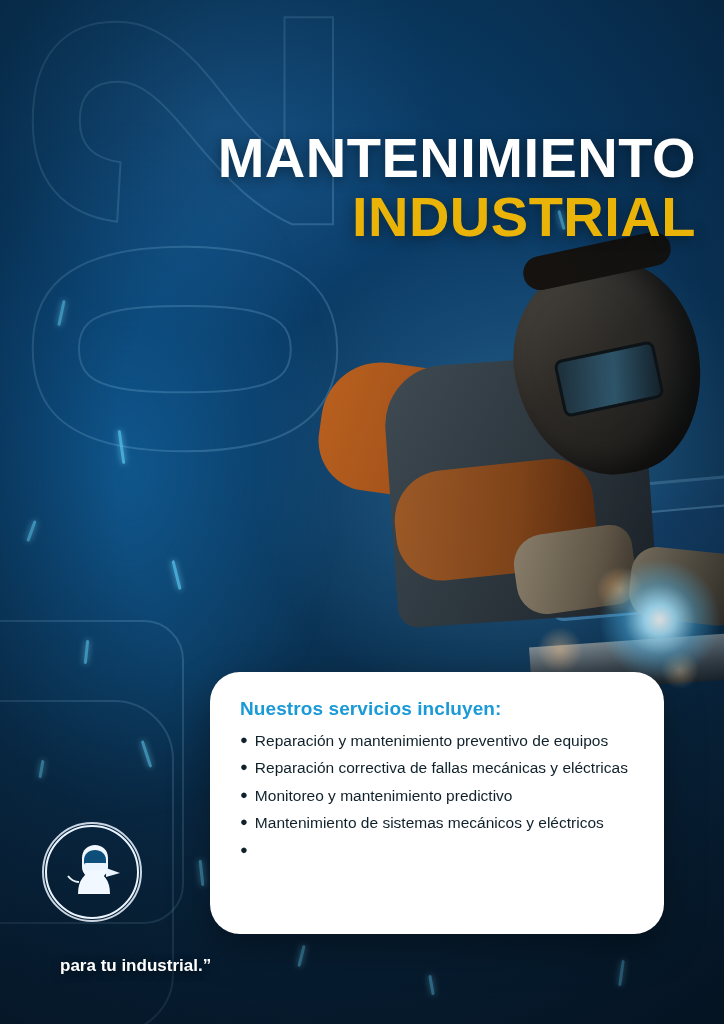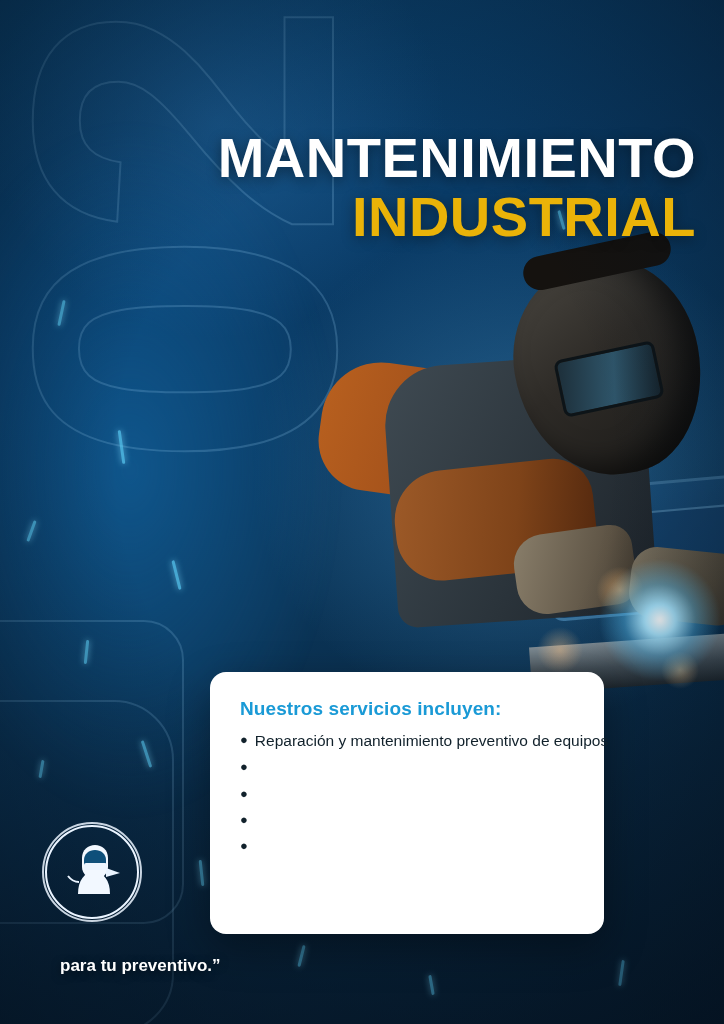--- a/index.html
+++ b/index.html
@@ -218,24 +218,24 @@
     letter-spacing: 0.5px;
     line-height: 1.12;
     text-shadow: 0 3px 14px rgba(0,0,0,0.40);
   }
 
   
   .services-card {
     position: absolute;
     left: 210px;
     top: 672px;
-    width: 394px;
+    width: 454px;
     height: 262px;
     background: #ffffff;
-    border-radius: 16px;
+    border-radius: 30px;
     box-shadow: 0 14px 40px rgba(0,0,0,0.35);
     z-index: 6;
     padding: 26px 22px 18px 30px;
     box-sizing: border-box;
   }
   .services-title {
     color: #1a9ad6;
     font-size: 19px;
     font-weight: 700;
     margin: 0 0 10px 0;
@@ -343,26 +343,29 @@
 
   <div class="services-card">
     <div class="services-title">Nuestros servicios incluyen:</div>
     <ul class="services-list">
       <li>
         <span class="bullet">●</span>
         <span>Reparación y mantenimiento preventivo de equipos</span>
       </li>
       <li>
         <span class="bullet">●</span>
-      </li>
-      <li>
-        <span class="bullet">●</span>
-      </li>
-      <li>
-        <span class="bullet">●</span>
+        <span>Reparación correctiva de fallas mecánicas y eléctricas</span>
+      </li>
+      <li>
+        <span class="bullet">●</span>
+        <span>Monitoreo y mantenimiento predictivo</span>
+      </li>
+      <li>
+        <span class="bullet">●</span>
+        <span>Mantenimiento de sistemas mecánicos y eléctricos</span>
       </li>
       <li>
         <span class="bullet">●</span>
       </li>
     </ul>
   </div>
 
   <div class="logo">
     <svg width="96" height="96" viewBox="0 0 96 96" aria-hidden="true">
       <circle cx="48" cy="48" r="46" fill="none" stroke="#eaf4ff" stroke-width="2"></circle>
@@ -371,16 +374,16 @@
         <path d="M38 34c0-8 6-13 13-13s13 5 13 13v9c0 7-6 12-13 12s-13-5-13-12z"></path>
       </g>
       <path d="M40 36c0-6 5-10 11-10s11 4 11 10v7H40z" fill="#0d4f7a"></path>
       <rect x="40" y="39" width="23" height="7" rx="2" fill="#eaf4ff"></rect>
       <path d="M62 44l14 5-14 4z" fill="#eaf4ff"></path>
       <path d="M24 52c3 4 7 6 11 6" fill="none" stroke="#eaf4ff" stroke-width="2"></path>
     </svg>
   </div>
 
   <div class="tagline">
-    <span class="l2">para tu preventivo.”</span>
+    <span class="l2">para tu industrial.”</span>
   </div>
 
 </div>
 
 </body></html>

